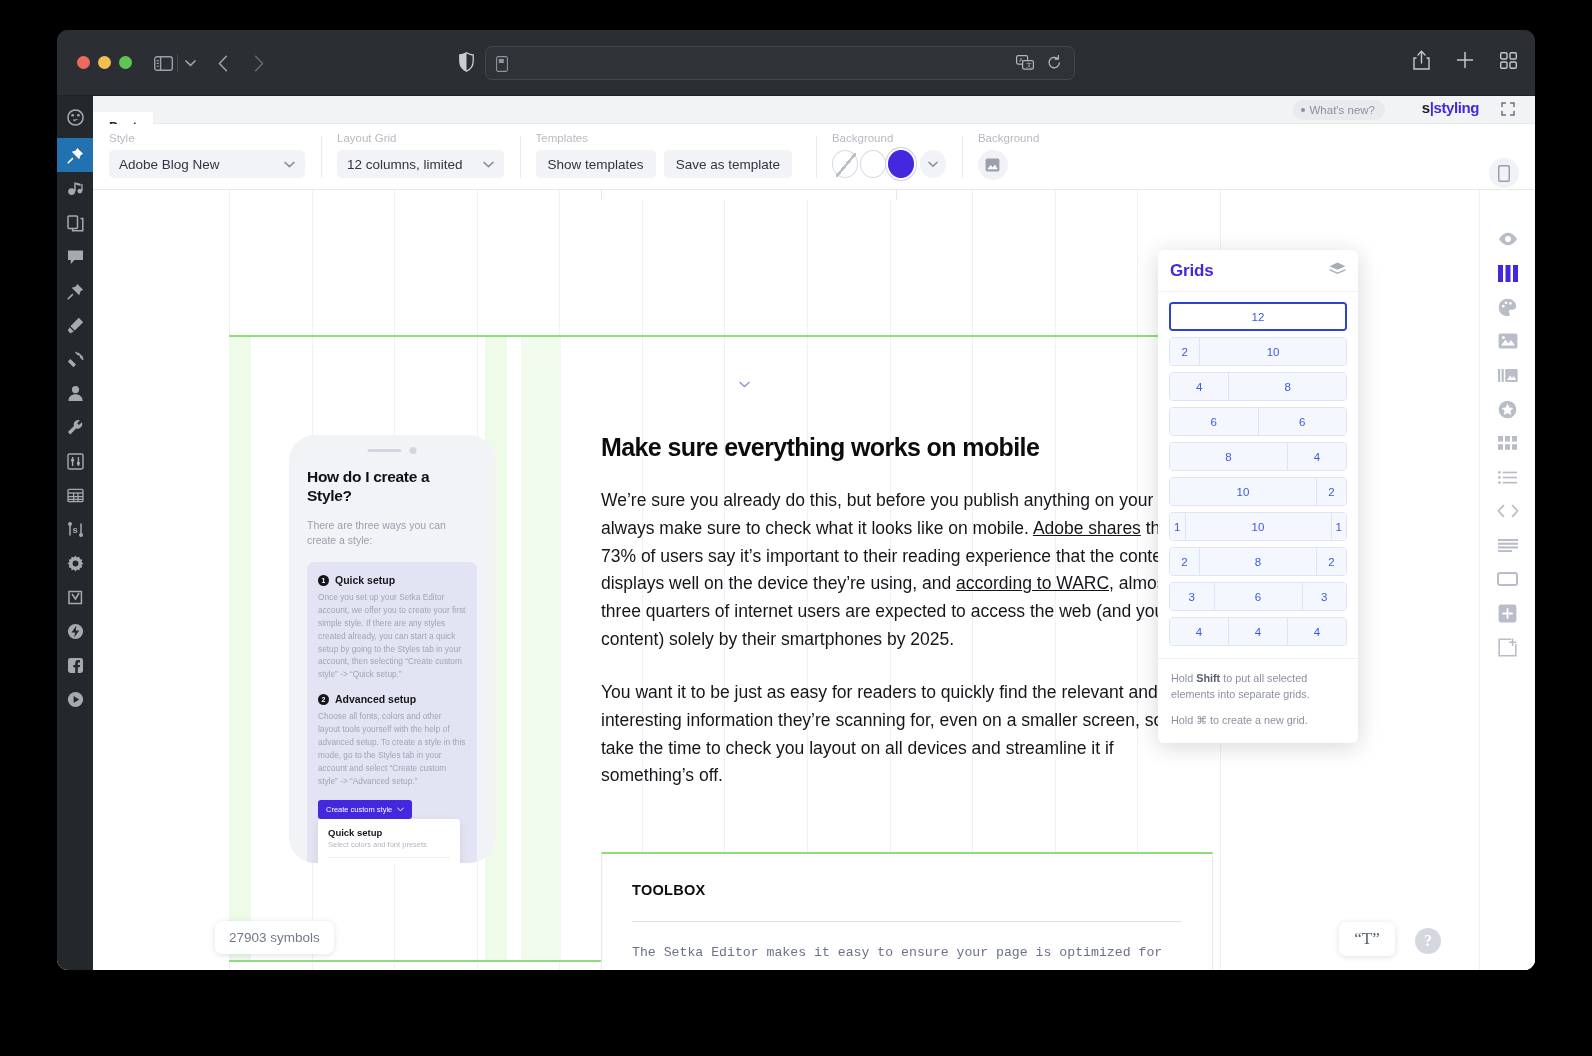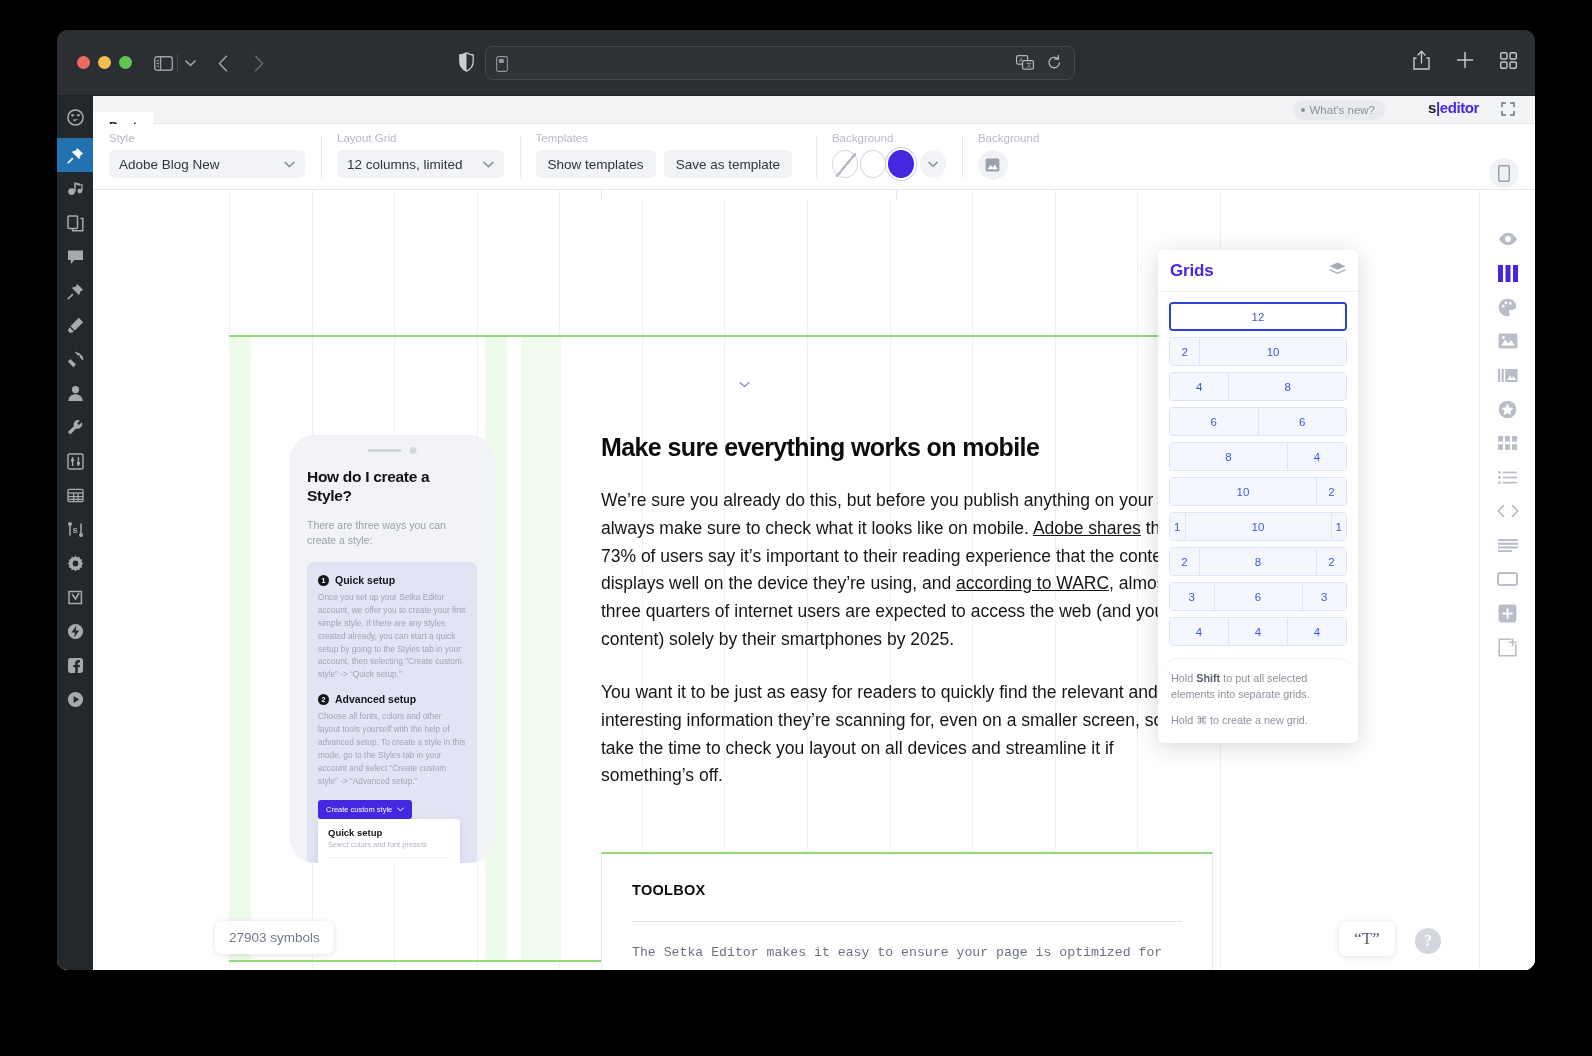--- a/index.html
+++ b/index.html
@@ -275,21 +275,21 @@
     border: 1px solid #dde4f7;
   }
   .grid-row.selected { border: 2px solid #2a43d6; background: #fff; }
   .grid-cell {
     display: flex; align-items: center; justify-content: center;
     background: #f4f7fe; color: #3b5ae0; font-size: 11.5px;
     border-right: 1px solid #dde4f7;
   }
   .grid-row.selected .grid-cell { background: #fff; }
   .grid-cell:last-child { border-right: none; }
-  #grids-footer { padding: 12px 13px 14px 13px; border-top: 1px solid #eef0f4; font-size: 10.8px; color: #8c919f; line-height: 1.45; border-radius: 22px; }
+  #grids-footer { padding: 12px 13px 14px 13px; border-top: 1px solid #eef0f4; font-size: 10.8px; color: #8c919f; line-height: 1.45; }
   #grids-footer p + p { margin-top: 11px; }
   #grids-footer b { color: #5a6070; }
 
   svg { display: block; }
 </style>
 </head>
 <body>
 
 <div id="browser-window">
 
@@ -512,21 +512,21 @@
 
     <div id="editor-shell">
 
       <div id="editor-topstrip">
         <div id="post-tab">Post</div>
         <div id="whats-new-chip">
           <span class="dot-small"></span>
           <span>What's new?</span>
         </div>
         <div id="brand-logo">
-          <span id="brand-s">s</span><span id="brand-bar">|</span><span id="brand-editor">editor</span>
+          <span id="brand-s">s</span><span id="brand-bar">|</span><span id="brand-editor">styling</span>
         </div>
         <div id="fullscreen-btn">
           <svg width="14" height="14" viewBox="0 0 14 14" fill="none" stroke="currentColor" stroke-width="1.5" stroke-linecap="round">
               <polyline points="1,4.4 1,1 4.4,1"></polyline>
               <polyline points="9.6,1 13,1 13,4.4"></polyline>
               <polyline points="13,9.6 13,13 9.6,13"></polyline>
               <polyline points="4.4,13 1,13 1,9.6"></polyline>
             </svg>
         </div>
       </div>

